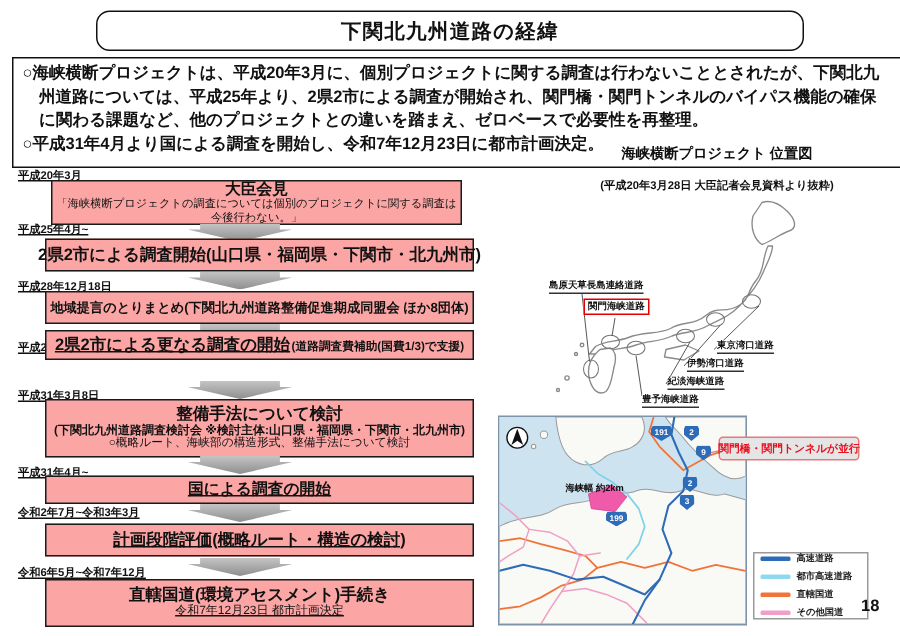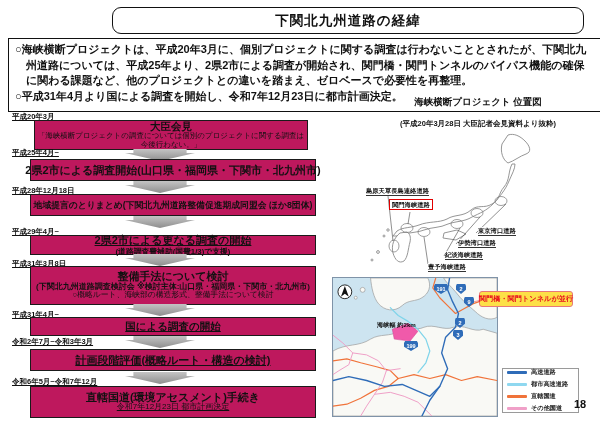--- a/index.html
+++ b/index.html
@@ -1,27 +1,27 @@
 <!DOCTYPE html>
 <html><head>
 <meta charset="utf-8">
 <style>
   html,body{margin:0;padding:0;background:#e8e8e8;}
   #page{position:relative;width:600px;height:424px;background:#ffffff;overflow:hidden;
         font-family:"Liberation Sans","DejaVu Sans",sans-serif;color:#111;}
   
   #title-box{position:absolute;left:64px;top:7px;width:470px;height:25px;
      border:1.6px solid #111;border-radius:9px;display:flex;align-items:center;justify-content:center;
-     font-size:13.5px;font-weight:bold;letter-spacing:1px;margin-left:48px;}
+     font-size:13.5px;font-weight:bold;letter-spacing:1px;}
   #intro-box{position:absolute;left:8px;top:38px;width:580px;height:66px;
      border:1.6px solid #111;padding:3px 6px;font-size:11px;font-weight:bold;line-height:15.5px;}
   #intro-box p{margin:0;padding-left:11px;text-indent:-11px;}
   
   .fdate{position:absolute;left:12px;font-size:7.5px;font-weight:bold;text-decoration:underline;white-space:nowrap;}
-  .fbox{position:absolute;left:30px;width:284px;border:1.3px solid #1a1a1a;background:#be185d;
+  .fbox{position:absolute;left:30px;width:284px;border:1.3px solid #1a1a1a;background:#fca5a5;
         display:flex;flex-direction:column;align-items:center;justify-content:center;text-align:center;}
   .fb-title{font-weight:bold;font-size:11px;line-height:11px;white-space:nowrap;}
   .fb-title.big{font-size:10.5px;}
   .fb-title.ul, .ul{text-decoration:underline;}
   .fb-sub{font-size:7.5px;line-height:8.5px;}
   .fb-note{font-size:7.8px;font-weight:bold;line-height:9px;white-space:nowrap;}
   .arrow{position:absolute;left:125px;width:70px;height:12px;
      background:linear-gradient(#c4c4c4,#8e8e8e);
      clip-path:polygon(12% 0,88% 0,88% 34%,100% 34%,50% 100%,0 34%,12% 34%);}
   
@@ -37,21 +37,21 @@
   
   #dmap{position:absolute;left:332px;top:277px;width:166px;height:140px;
      border:1px solid #7f93a8;box-sizing:border-box;}
   #dmap svg{position:absolute;left:0;top:0;}
   .shield{position:absolute;background:#2f6cb8;color:#fff;font-weight:bold;font-size:5.5px;
      display:flex;align-items:center;justify-content:center;
      clip-path:polygon(8% 0,92% 0,100% 20%,100% 58%,50% 100%,0 58%,0 20%);}
   .shield.w1{width:10px;height:10px;}
   .shield.w2{width:14px;height:10px;}
   #strait-label{position:absolute;left:44px;top:43px;font-size:6.2px;font-weight:bold;color:#101010;white-space:nowrap;}
-  #annotation{position:absolute;left:479px;top:291px;width:92px;height:14px;background:#fde047;
+  #annotation{position:absolute;left:479px;top:291px;width:92px;height:14px;background:#e5e5e5;
      border:1px solid #e87878;border-radius:3px;display:flex;align-items:center;justify-content:center;
      font-size:7.2px;font-weight:bold;color:#e8101e;white-space:nowrap;}
   
   #legend{position:absolute;left:502px;top:368px;width:77px;height:45px;background:#fff;
      border:1px solid #9a9a9a;display:flex;flex-direction:column;justify-content:center;gap:3px;padding:2px 4px;box-sizing:border-box;}
   .lg-row{display:flex;align-items:center;gap:4px;}
   .lg-line{width:20px;height:2.4px;border-radius:1px;}
   .lg-label{font-size:6.2px;font-weight:bold;color:#222;white-space:nowrap;}
   #page-num{position:absolute;left:574px;top:398px;font-size:11px;font-weight:bold;}
 </style>
@@ -79,21 +79,21 @@
   </div>
   <div class="arrow" style="top:181px"></div>
 
   <div class="fdate" style="top:186px">平成28年12月18日</div>
   <div class="fbox" style="top:194px;height:20px">
     <div class="fb-title" style="font-size:8.8px">地域提言のとりまとめ(下関北九州道路整備促進期成同盟会 ほか8団体)</div>
   </div>
   <div class="arrow" style="top:216px"></div>
 
   <div class="fdate" style="top:227px">平成29年4月~</div>
-  <div class="fbox" style="top:235px;height:18px;flex-direction:column;gap:1px">
+  <div class="fbox" style="top:220px;height:18px;flex-direction:row;gap:1px">
     <span class="fb-title ul">2県2市による更なる調査の開始</span>
     <span class="fb-note">(道路調査費補助(国費1/3)で支援)</span>
   </div>
   <div class="arrow" style="top:254px"></div>
 
   <div class="fdate" style="top:259px">平成31年3月8日</div>
   <div class="fbox" style="top:266px;height:37px">
     <div class="fb-title">整備手法について検討</div>
     <div class="fb-note" style="font-size:8px">(下関北九州道路調査検討会 ※検討主体:山口県・福岡県・下関市・北九州市)</div>
     <div class="fb-sub" style="font-size:7.8px">○概略ルート、海峡部の構造形式、整備手法について検討</div>

